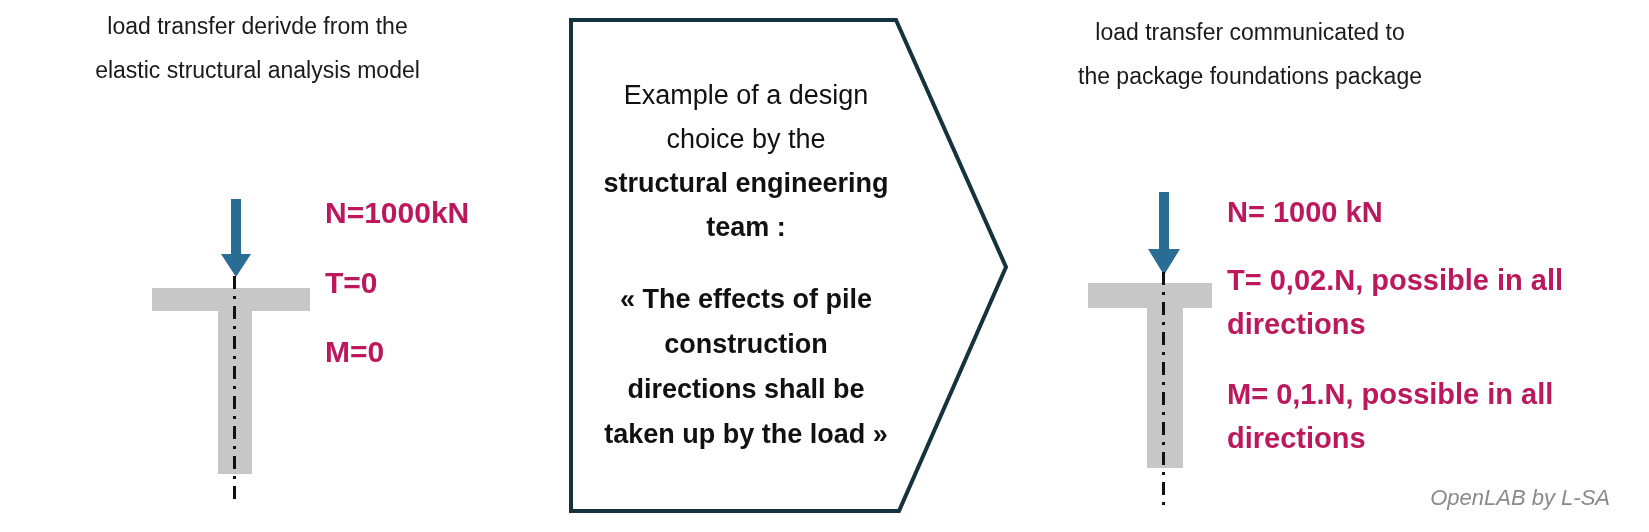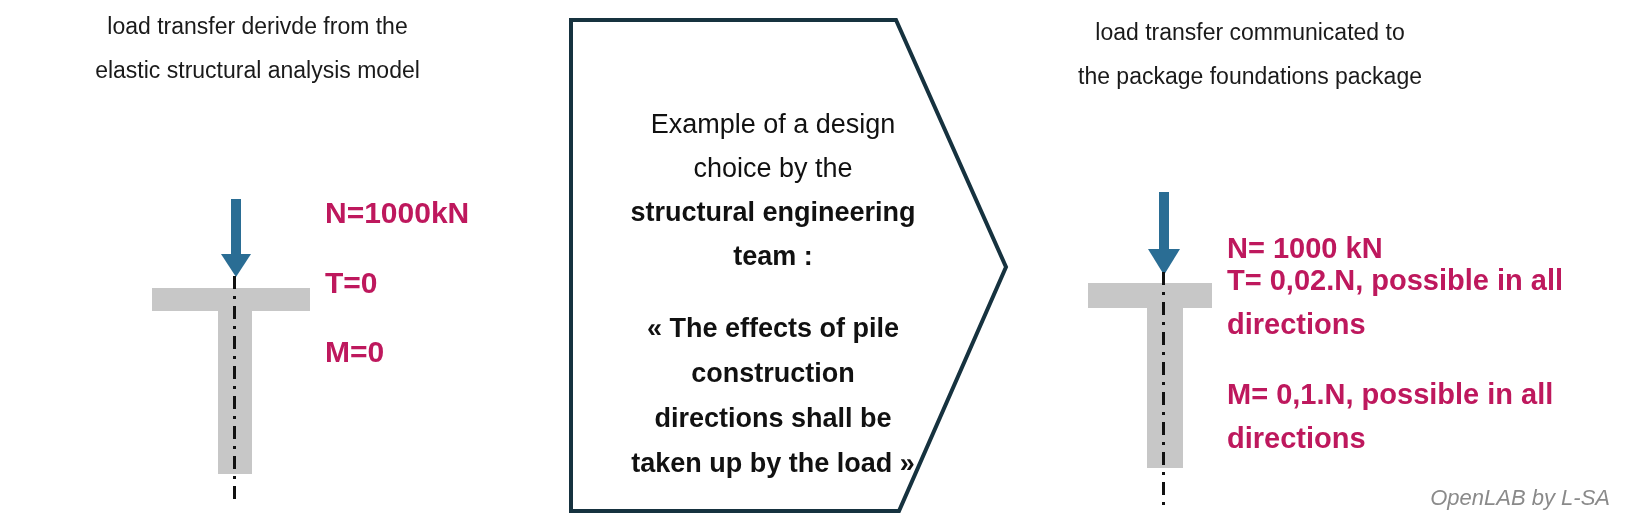--- a/index.html
+++ b/index.html
@@ -25,25 +25,24 @@
   }
   .panel-title.left  { left: 20px;   top: 4px;  width: 475px; }
   .panel-title.right { left: 1026px; top: 4px;  width: 448px; margin-top: 6px; }
 
   
   .callout-svg { position: absolute; left: 0; top: 0; }
   .callout-svg polygon { fill: #ffffff; stroke: var(--outline, #16323f); stroke-width: 4; stroke-linejoin: miter; }
 
   .callout-text {
     position: absolute;
-    left: 593px;
+    left: 566px;
     width: 360px;
     text-align: center;
     font-size: 27px;
-    margin-top: 29px;
   }
   .callout-text.intro { top: 73px;  line-height: 44px; }
   .callout-text.quote { top: 277px; line-height: 45px; font-weight: bold; }
   .callout-text .line { white-space: nowrap; }
   .callout-text .bold { font-weight: bold; }
 
   
   .arrow-shaft { position: absolute; background: var(--arrow, #2a6d94); }
   .arrow-head  { position: absolute; width: 0; height: 0; border-style: solid; border-color: transparent; border-top-color: var(--arrow, #2a6d94); }
 
@@ -77,21 +76,21 @@
     font-weight: bold;
     color: #be185d;
     white-space: nowrap;
   }
   .load-label.lft { font-size: 30px; left: 325px; }
   .ln { top: 196px; }
   .lt { top: 266px; }
   .lm { top: 335px; }
 
   .load-label.rgt { font-size: 29px; left: 1227px; line-height: 44px; }
-  .rn { top: 190px; margin-top: 36px; }
+  .rn { top: 190px; }
   .rt { top: 258px; }
   .rm { top: 372px; }
 
   
   .watermark {
     position: absolute;
     left: 1395px;
     top: 485px;
     width: 215px;
     text-align: right;

